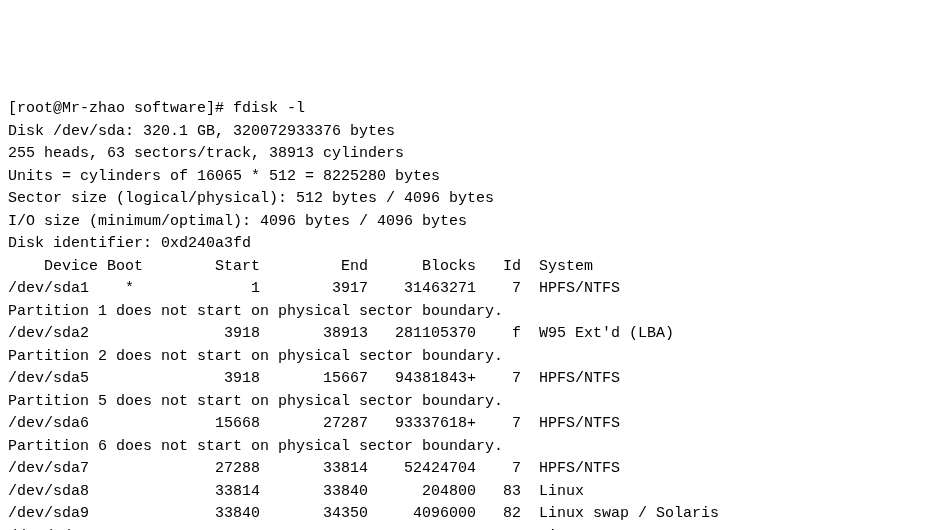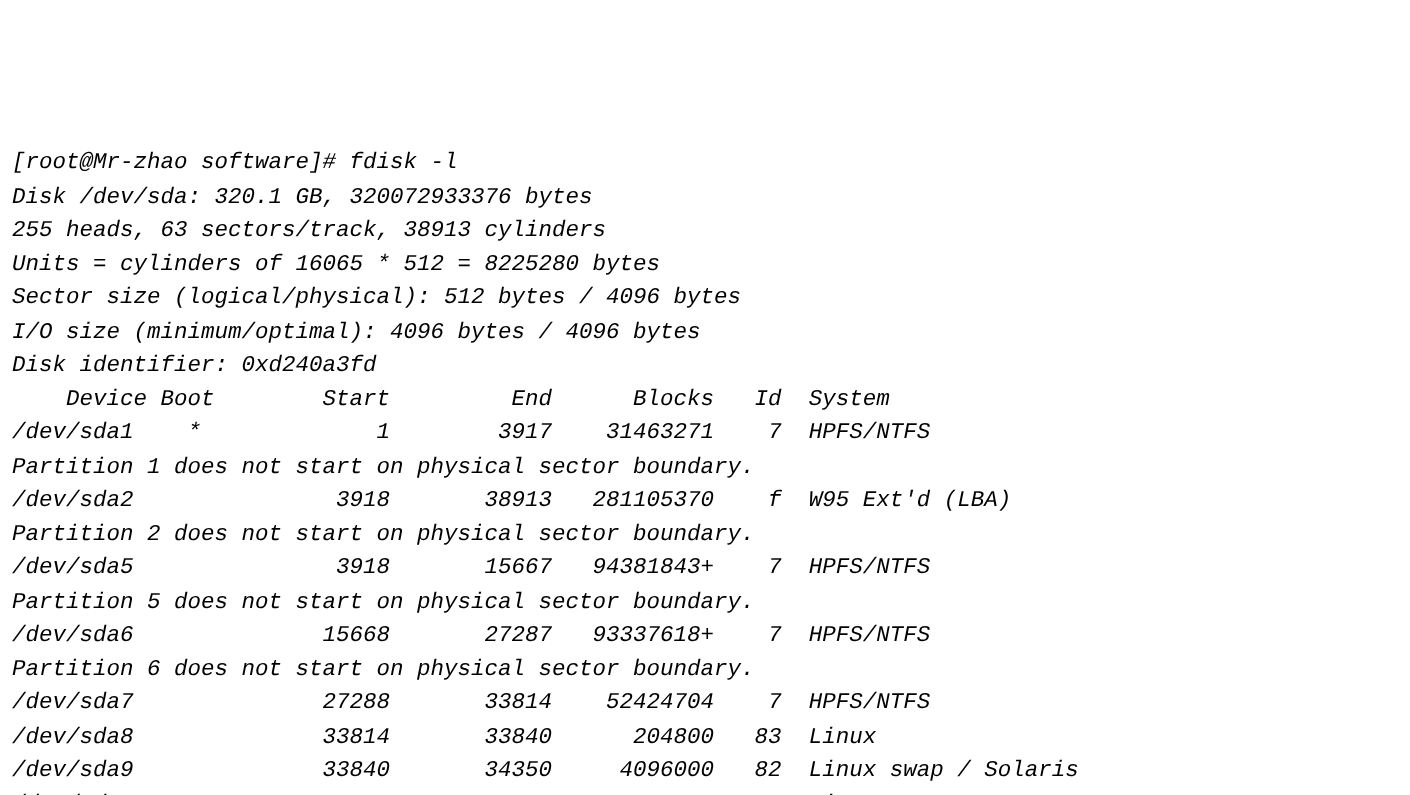--- a/index.html
+++ b/index.html
@@ -9,21 +9,21 @@
       font-family: "Courier New", Courier, monospace;
       font-size: 15px;
       line-height: 1.5;
       color: #000;
       white-space: pre;
       width: 940px;
       height: 530px;
       box-sizing: border-box;
       overflow: hidden;
     }
-    .line { white-space: pre; font-style: italic; }
+    .line { white-space: pre; }
   </style>
 </head>
 <body>
 
 
 
 <div id="out"><div class="line">[root@Mr-zhao software]# fdisk -l</div><div class="line"></div><div class="line">Disk /dev/sda: 320.1 GB, 320072933376 bytes</div><div class="line">255 heads, 63 sectors/track, 38913 cylinders</div><div class="line">Units = cylinders of 16065 * 512 = 8225280 bytes</div><div class="line">Sector size (logical/physical): 512 bytes / 4096 bytes</div><div class="line">I/O size (minimum/optimal): 4096 bytes / 4096 bytes</div><div class="line">Disk identifier: 0xd240a3fd</div><div class="line"></div><div class="line">    Device Boot        Start         End      Blocks   Id  System</div><div class="line">/dev/sda1    *             1        3917    31463271    7  HPFS/NTFS</div><div class="line">Partition 1 does not start on physical sector boundary.</div><div class="line">/dev/sda2               3918       38913   281105370    f  W95 Ext'd (LBA)</div><div class="line">Partition 2 does not start on physical sector boundary.</div><div class="line">/dev/sda5               3918       15667   94381843+    7  HPFS/NTFS</div><div class="line">Partition 5 does not start on physical sector boundary.</div><div class="line">/dev/sda6              15668       27287   93337618+    7  HPFS/NTFS</div><div class="line">Partition 6 does not start on physical sector boundary.</div><div class="line">/dev/sda7              27288       33814    52424704    7  HPFS/NTFS</div><div class="line">/dev/sda8              33814       33840      204800   83  Linux</div><div class="line">/dev/sda9              33840       34350     4096000   82  Linux swap / Solaris</div><div class="line">/dev/sda10             34350       38913    36656128   83  Linux</div></div>
 
 
 

